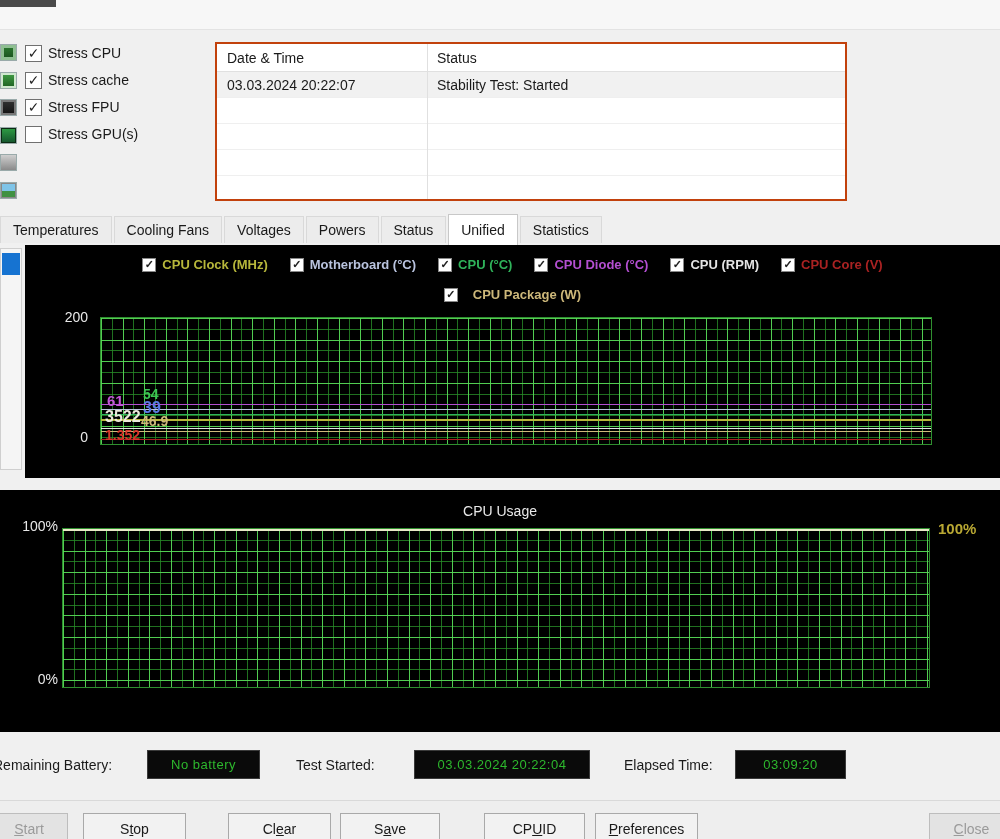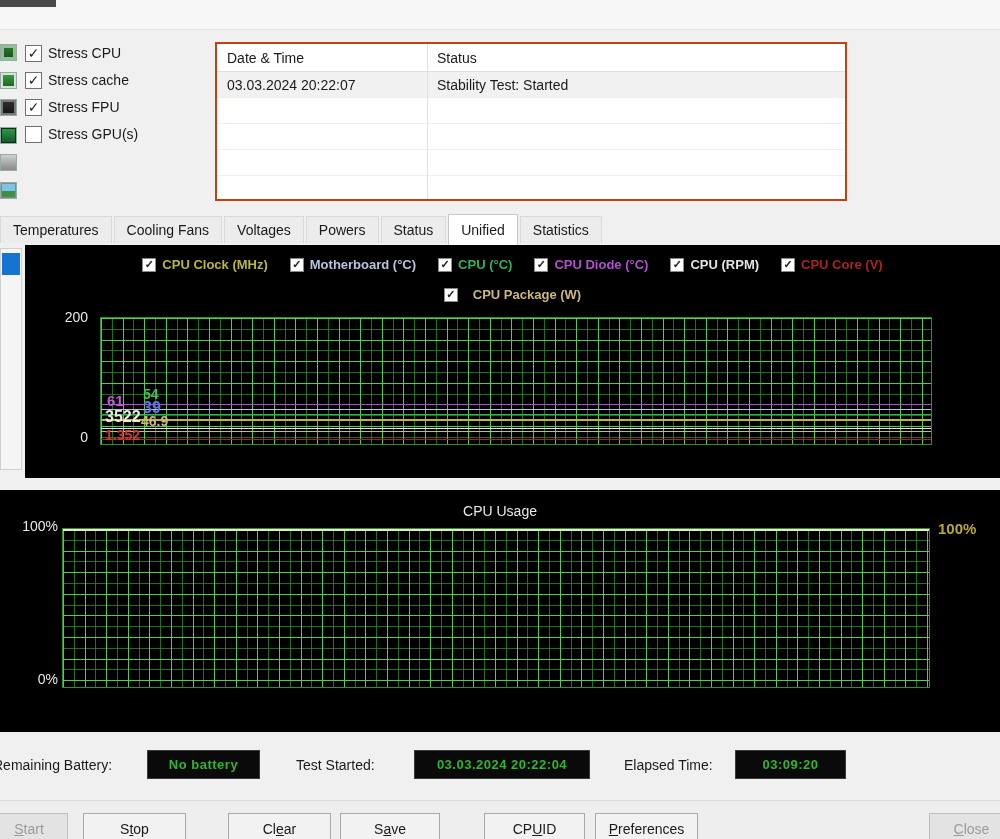--- a/index.html
+++ b/index.html
@@ -63,21 +63,21 @@
       repeating-linear-gradient(to bottom, rgba(40,140,40,.8) 0 1px, transparent 1px 10.8px),
       #000; border:1px solid #2f8f2f; }
   .series-line { position:absolute; left:0; right:0; height:1px; }
   .ytick { position:absolute; color:#e8e8e8; font-size:14px; text-align:right; width:40px; }
   .edge-val { position:absolute; font-weight:bold; white-space:nowrap; }
   .chart-title { position:absolute; width:100%; text-align:center; color:#e8e8e8; font-size:14px; }
 
   
   .status-label { position:absolute; top:757px; font-size:14px; white-space:nowrap; }
   .lcd { position:absolute; top:750px; height:29px; background:#0a0a0a; border:1px solid #3a3a3a;
-         display:flex; align-items:center; justify-content:center; font-size:13px; font-weight:bold;
+         display:flex; align-items:center; justify-content:center; font-size:13px; font-weight:normal;
          letter-spacing:.5px; }
 
   
   .button-bar { left:0; top:800px; width:1000px; height:39px; background:#eeeeee; border-top:1px solid #d9d9d9; }
   .btn { position:absolute; top:12px; height:32px; background:#f2f2f2; border:1px solid #a9a9a9;
          display:flex; align-items:center; justify-content:center; font-size:14px; cursor:default; }
   .btn .u { text-decoration:underline; }
   .btn.disabled { background:#e3e3e3; border-color:#bdbdbd; color:#9a9a9a; }
 </style>
 </head>

